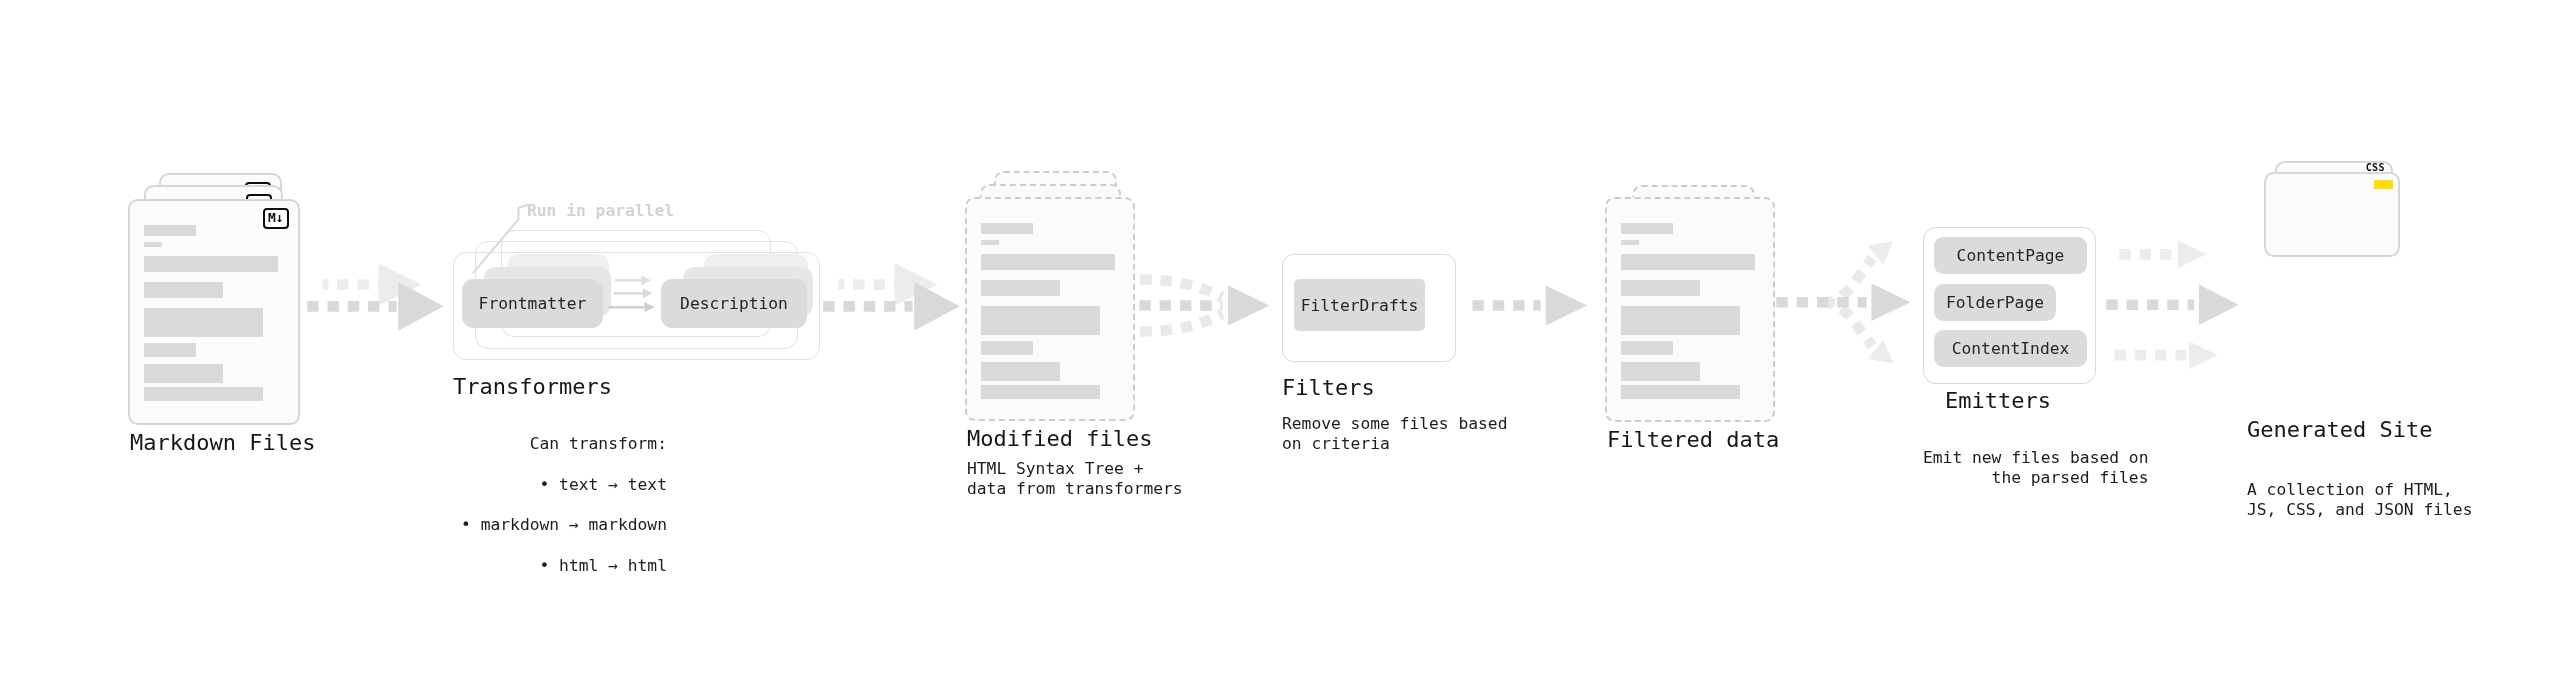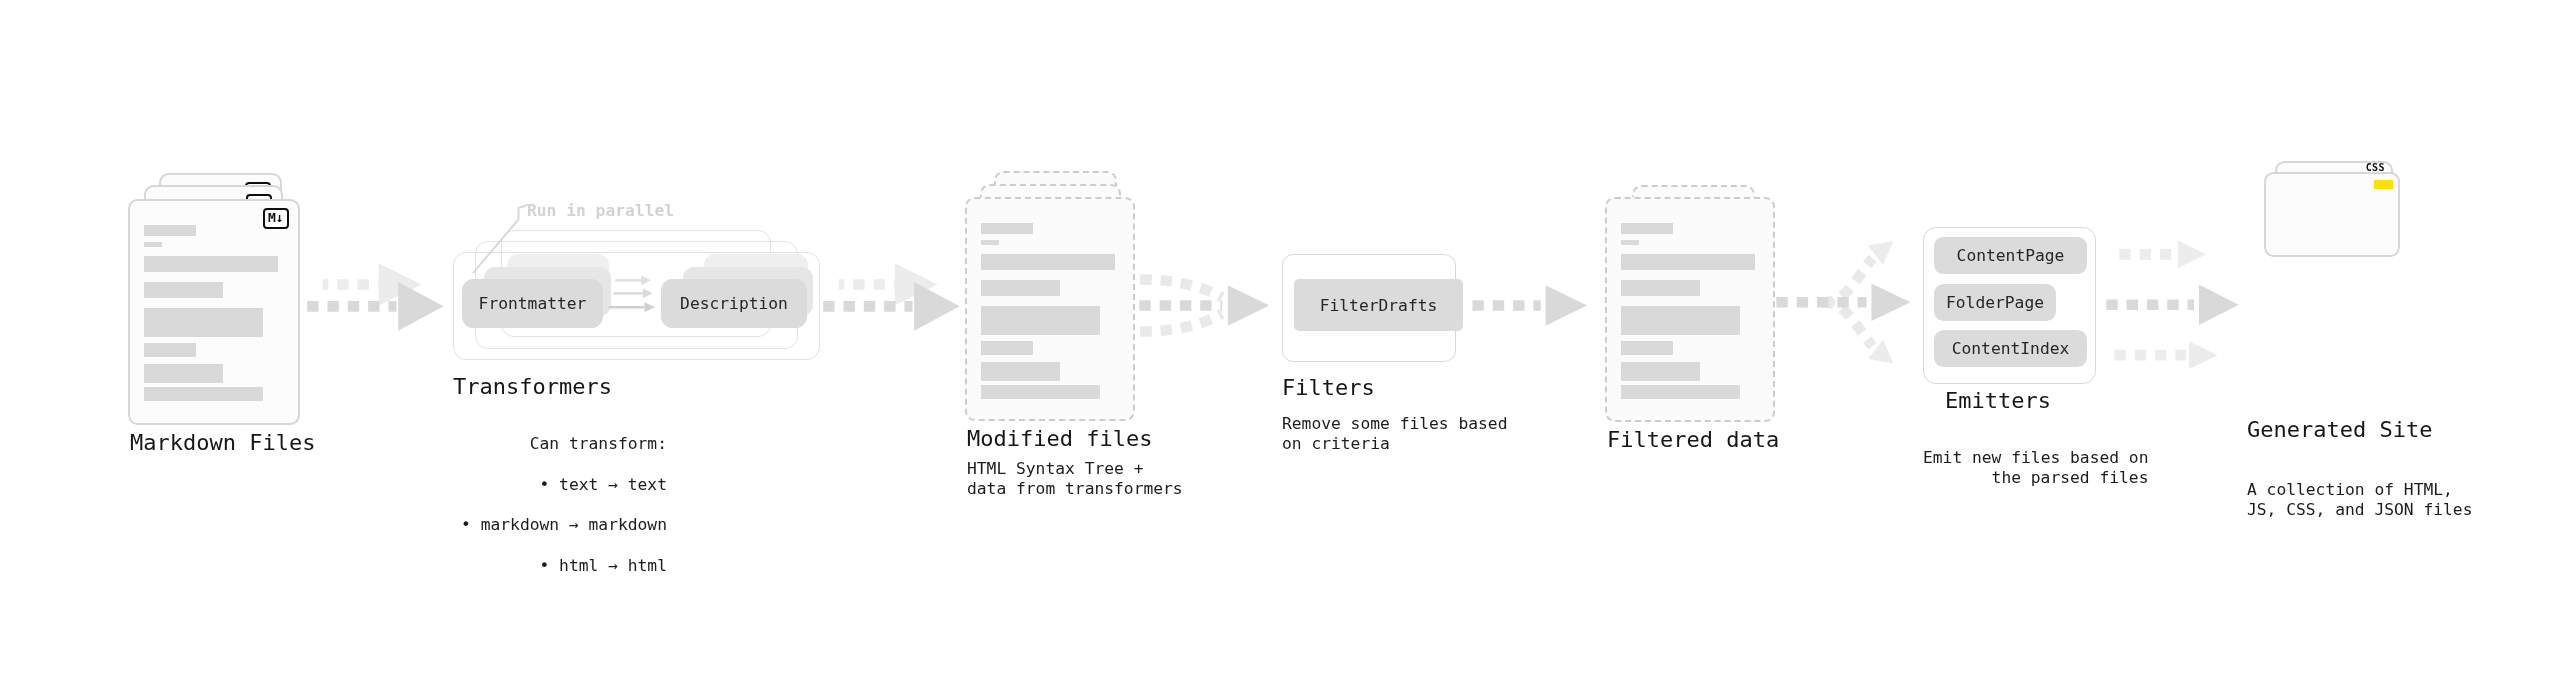--- a/index.html
+++ b/index.html
@@ -155,21 +155,21 @@
       <div class="bar b7"></div>
       <div class="bar b8"></div>
     </div>
     <div class="stage-label" style="left:967px;top:427px;">Modified files</div>
     <div class="note" style="left:967px;top:459px;">HTML Syntax Tree +
 data from transformers</div>
   </div>
 
   <div class="stage">
     <div class="outline solidbg" style="left:1282px;top:254px;width:172px;height:106px;border-radius:11.4px;"></div>
-    <div class="gbox" style="left:1294px;top:279px;width:169px;height:52px;border-radius:5px;">FilterDrafts</div>
+    <div class="gbox" style="left:1294px;top:279px;width:131px;height:52px;border-radius:5px;">FilterDrafts</div>
     <div class="stage-label" style="left:1282px;top:376px;">Filters</div>
     <div class="note" style="left:1282px;top:414px;">Remove some files based
 on criteria</div>
   </div>
 
   <div class="stage">
     <div class="card dashed" style="left:1632px;top:185px;width:119px;height:73px;"></div>
     <div class="card dashed" style="left:1605px;top:197px;width:166px;height:221px;">
       <div class="bar b1"></div>
       <div class="bar b2"></div>

